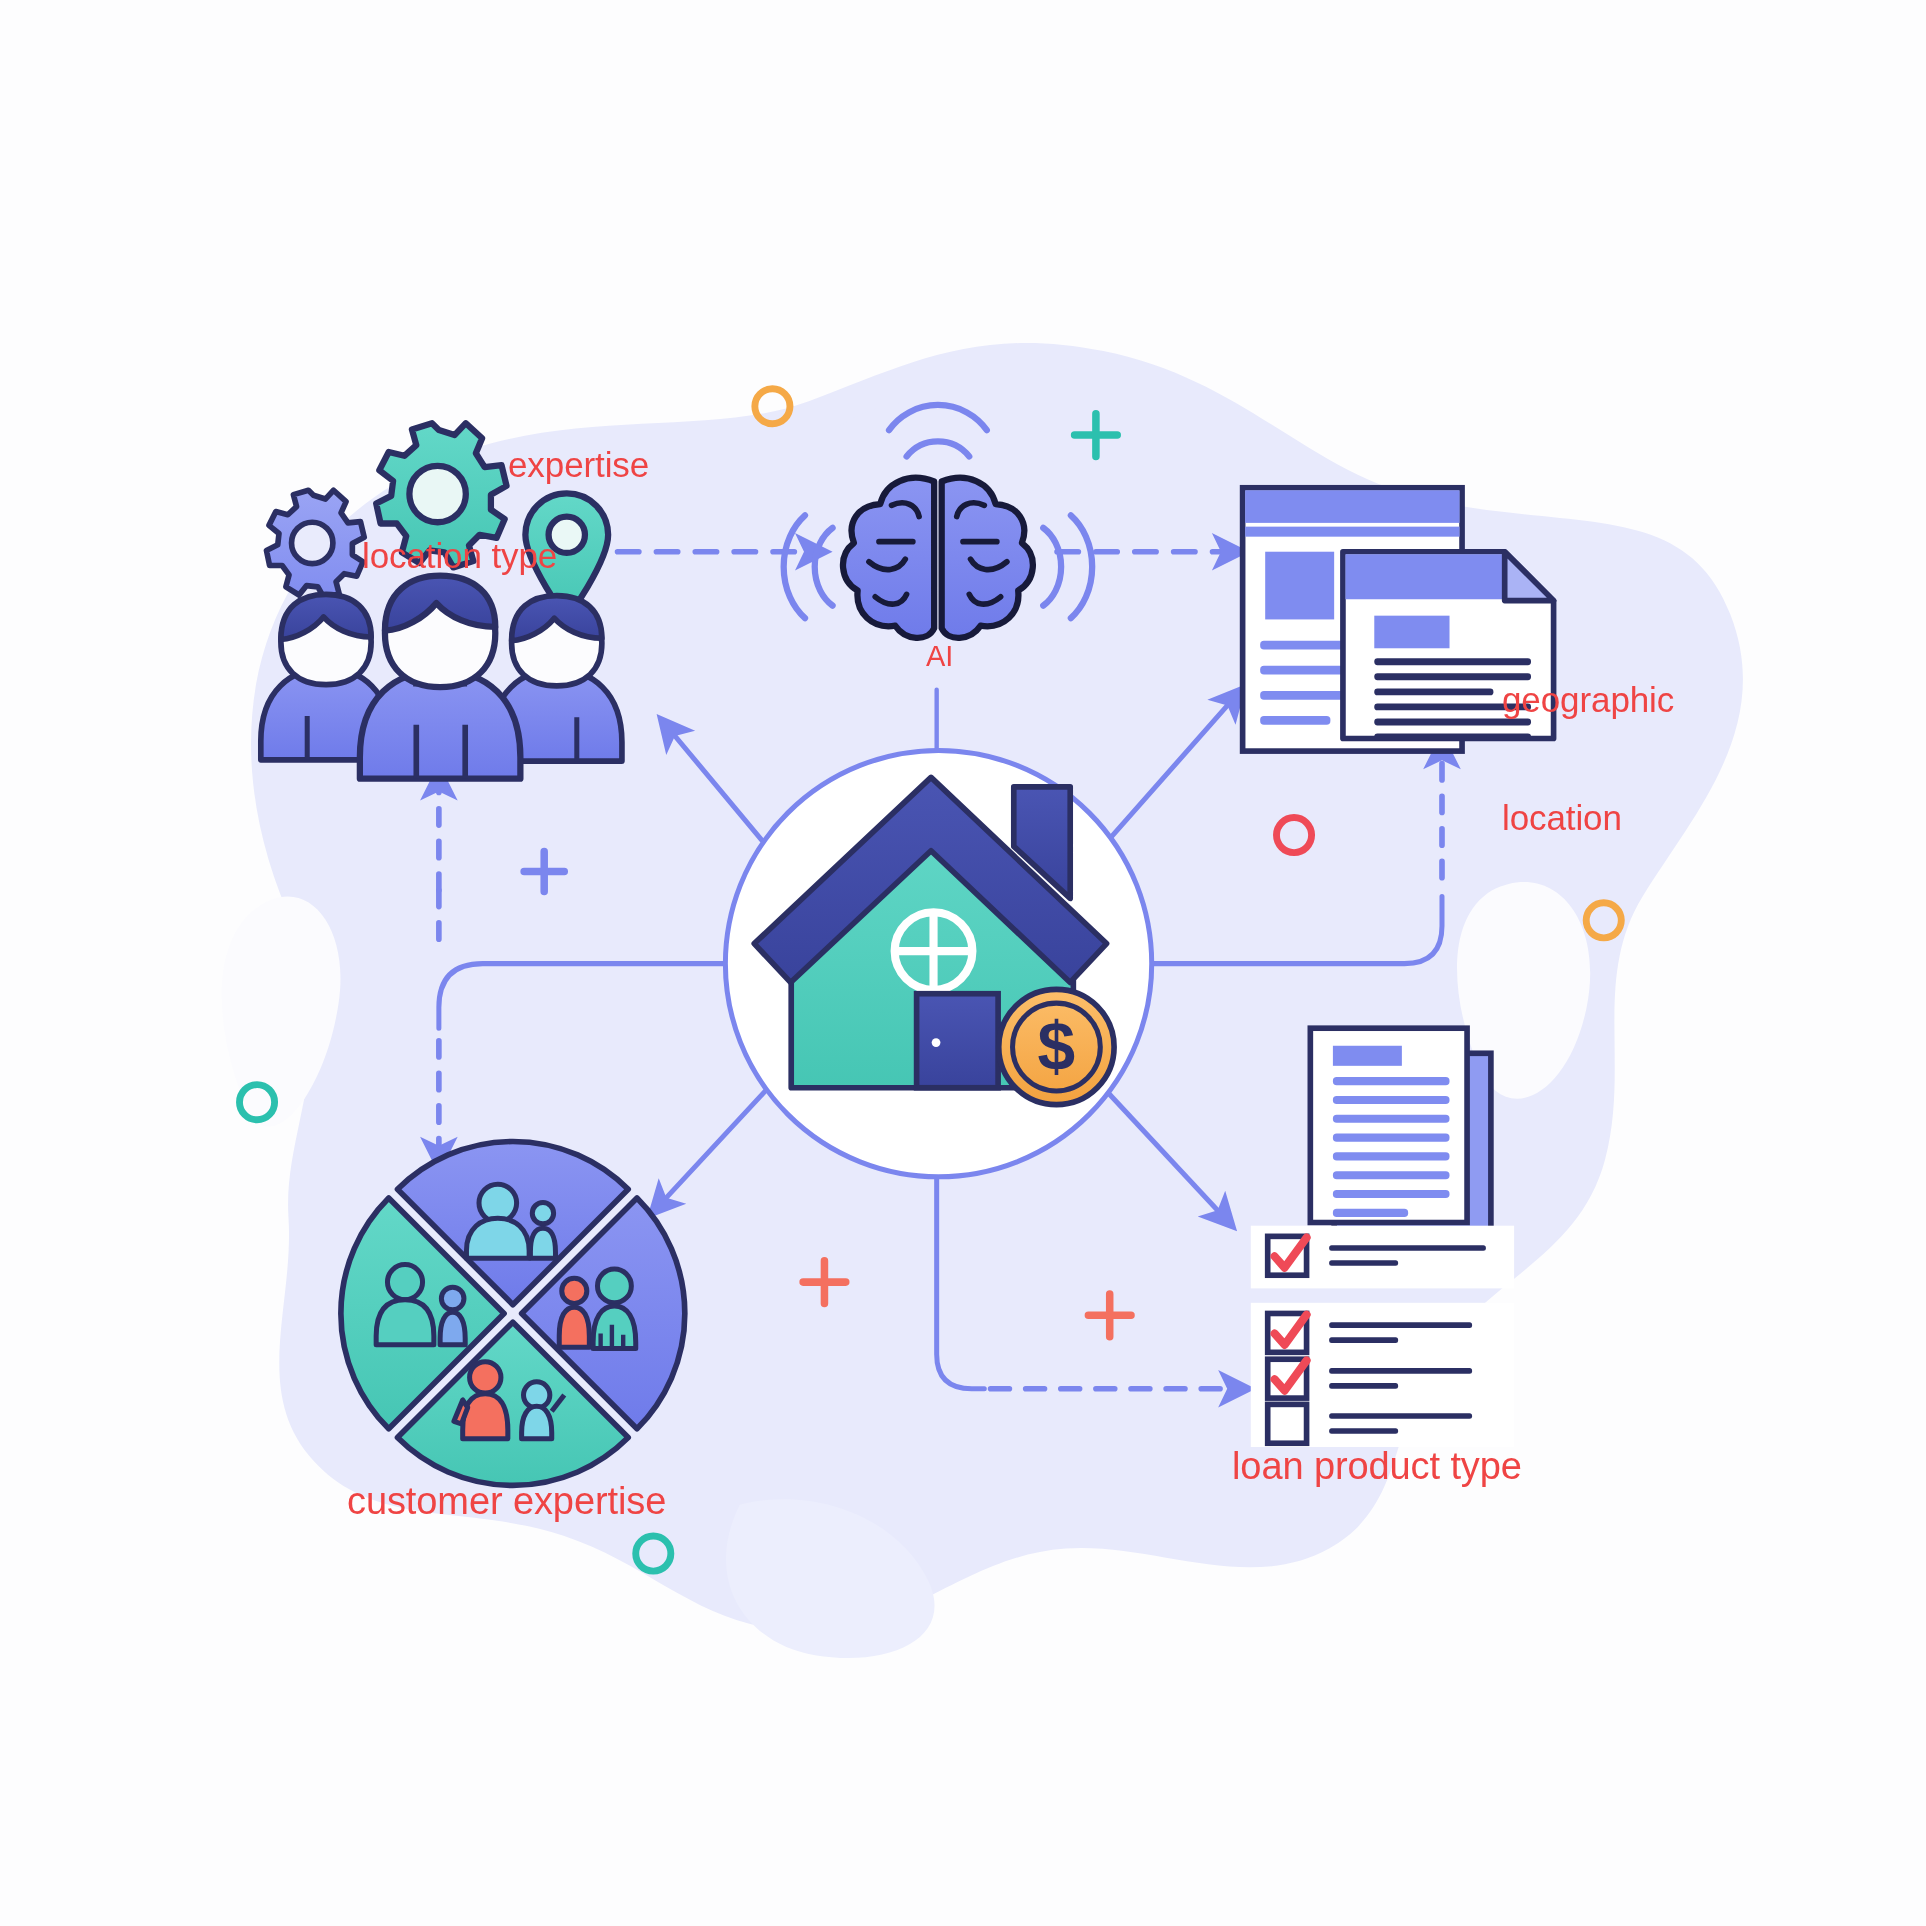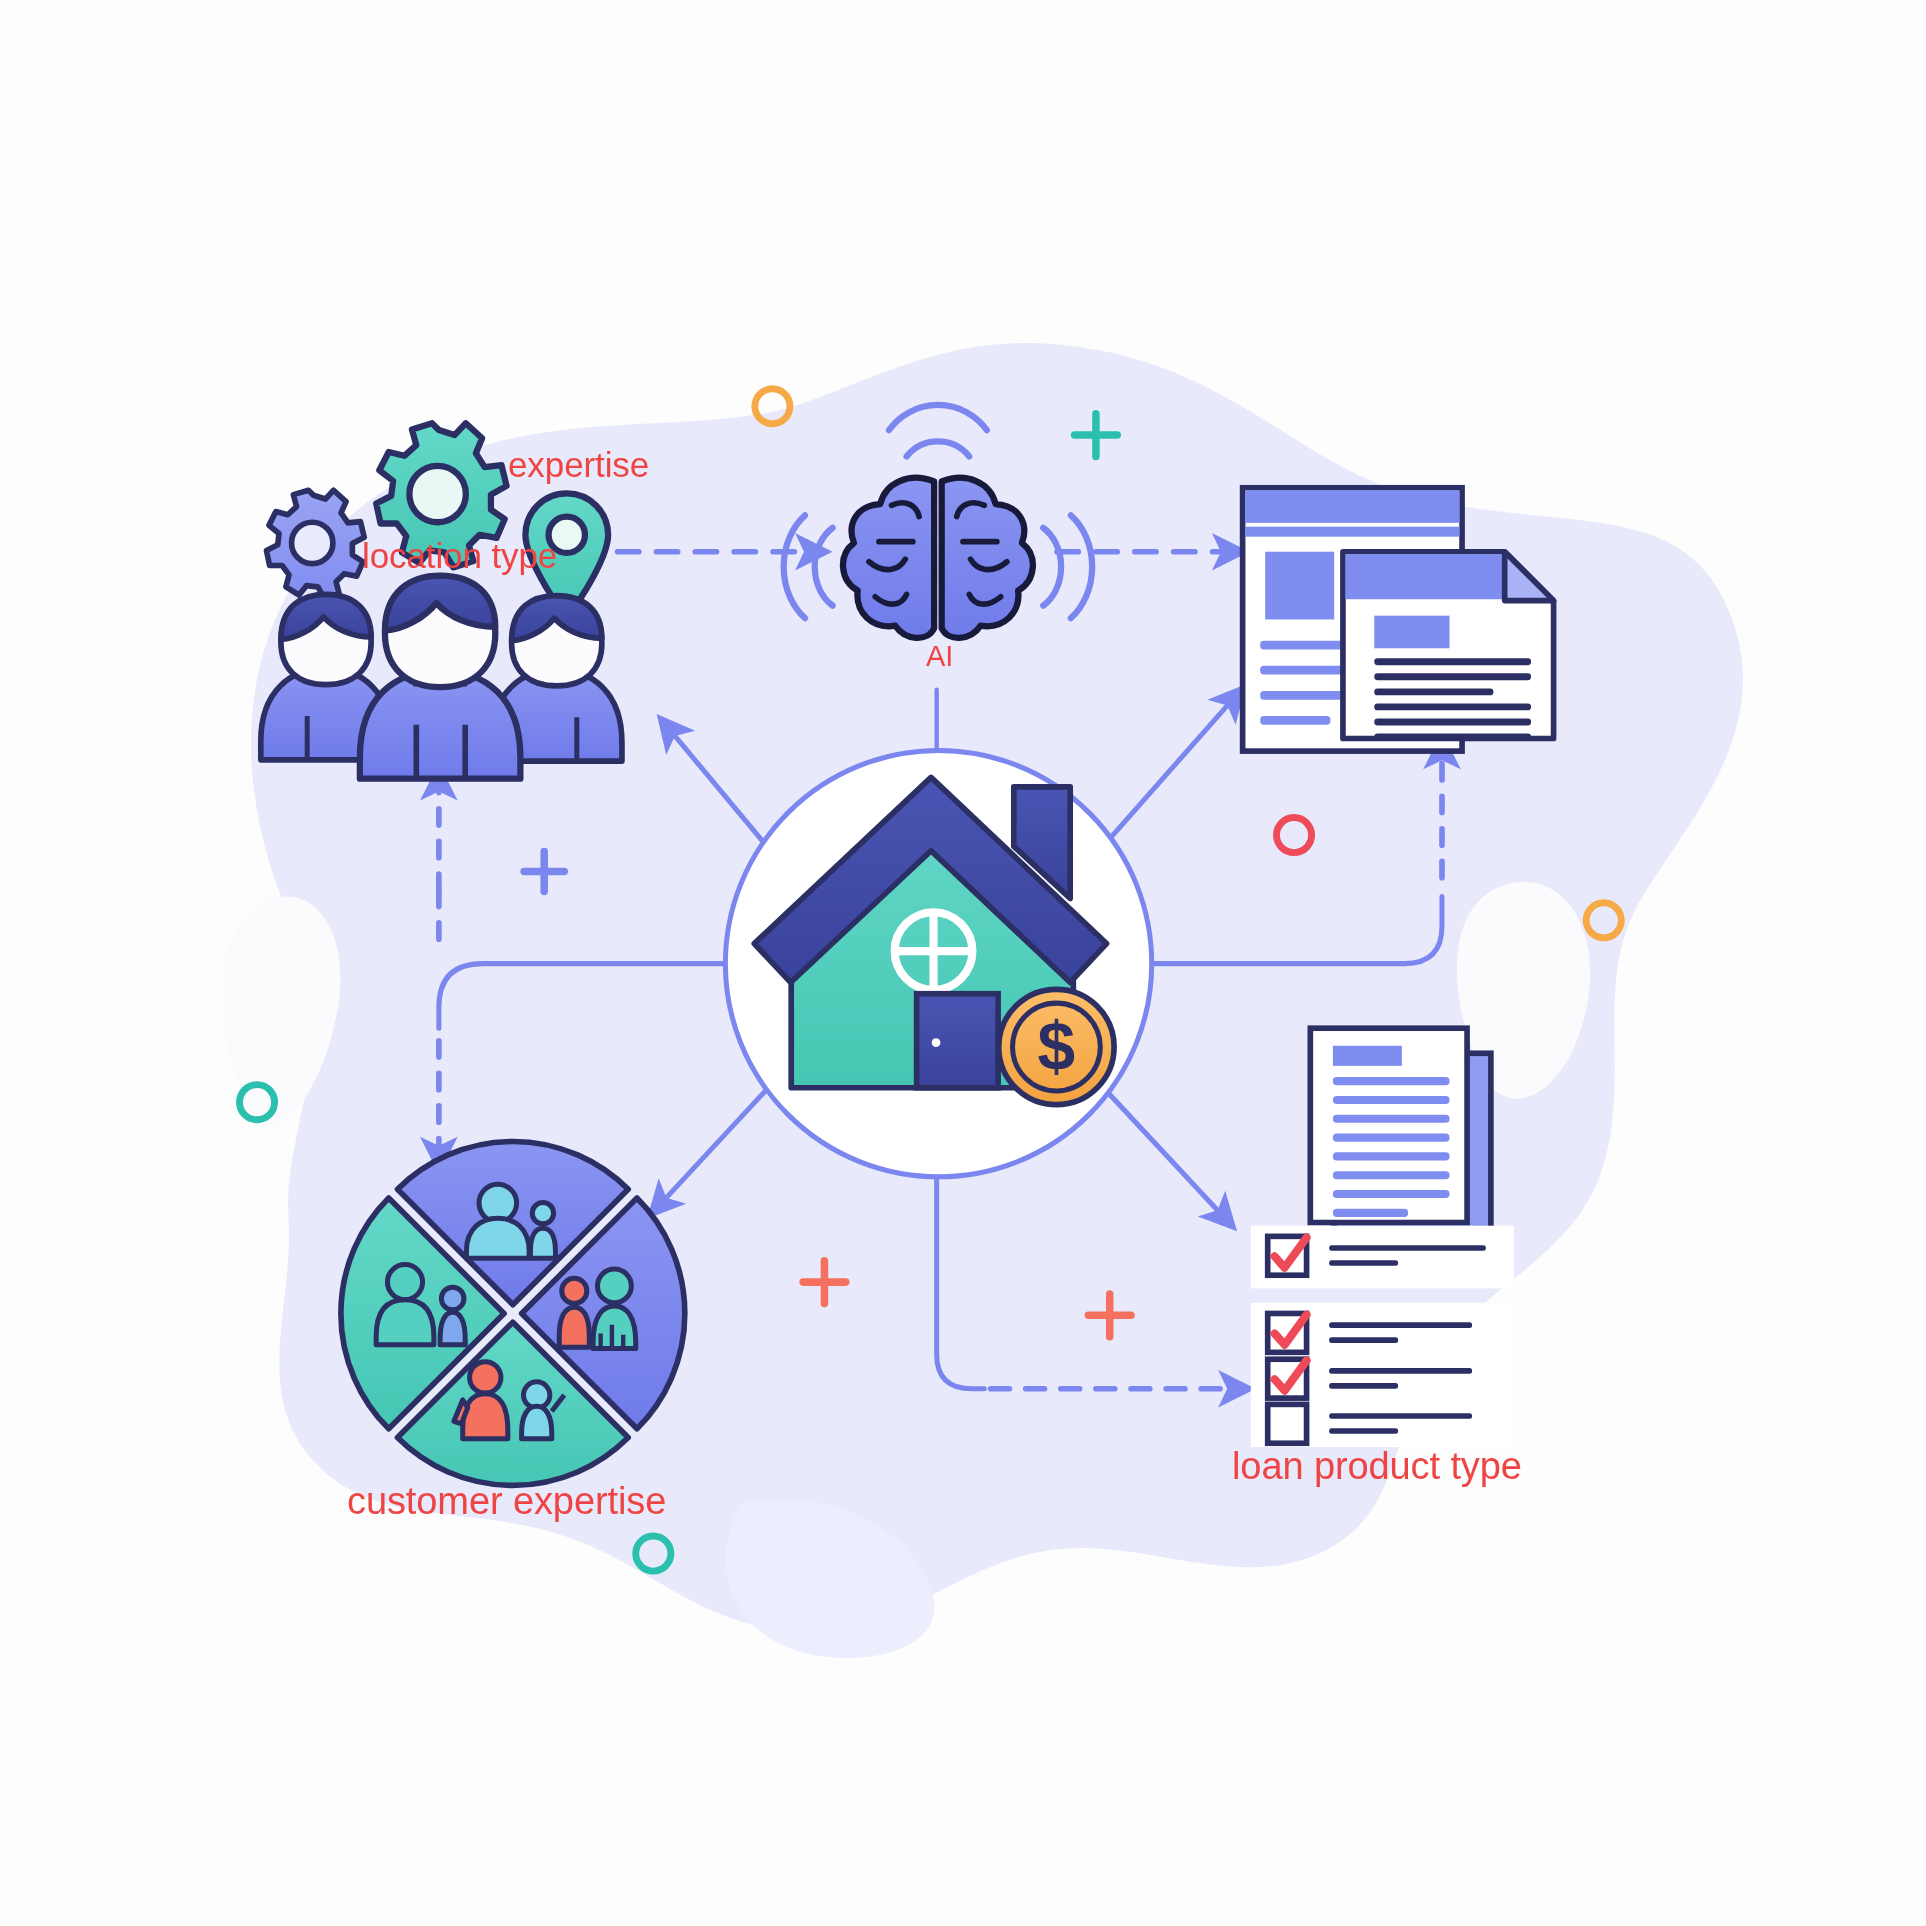--- a/index.html
+++ b/index.html
@@ -347,17 +347,21 @@
       <path d="M1748 660 L1748 728 M1714 694 L1782 694" stroke="#2bc0ae" stroke-width="12"></path>
       <path d="M868 1358 L868 1422 M836 1390 L900 1390" stroke="#7b86ee" stroke-width="12"></path>
       <path d="M1315 2011 L1315 2079 M1281 2045 L1349 2045" stroke="#f4705f" stroke-width="12"></path>
       <path d="M1770 2064 L1770 2132 M1736 2098 L1804 2098" stroke="#f4705f" stroke-width="12"></path>
     </g>
   </svg>
 
   <div class="lbl lbl-expertise">expertise</div>
   <div class="lbl lbl-producttype">location type</div>
   <div class="lbl lbl-ai">AI</div>
+  <div class="lbl lbl-geo">
+    <div>geographic</div>
+    <div>location</div>
+  </div>
   <div class="lbl lbl-custseg">customer expertise</div>
   <div class="lbl lbl-loan">loan product type</div>
 
 </div>
 
 
 </body></html>

